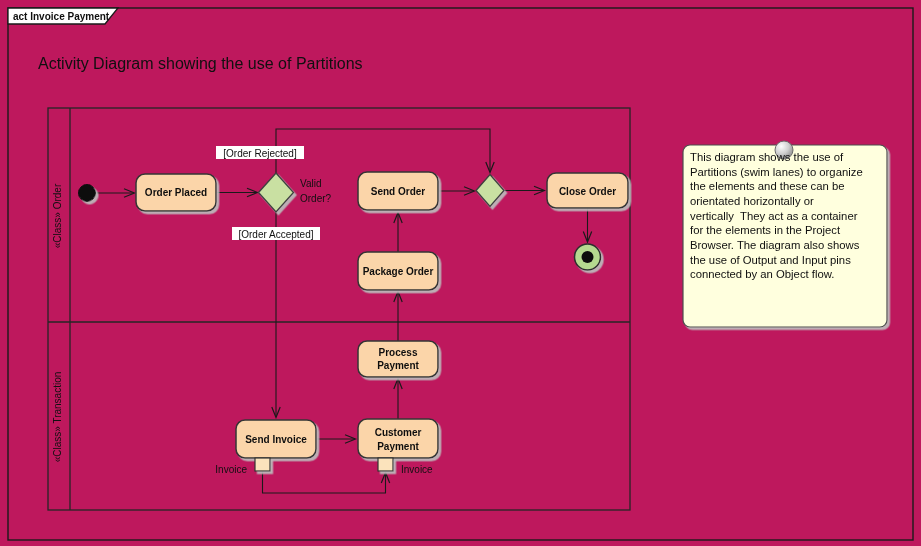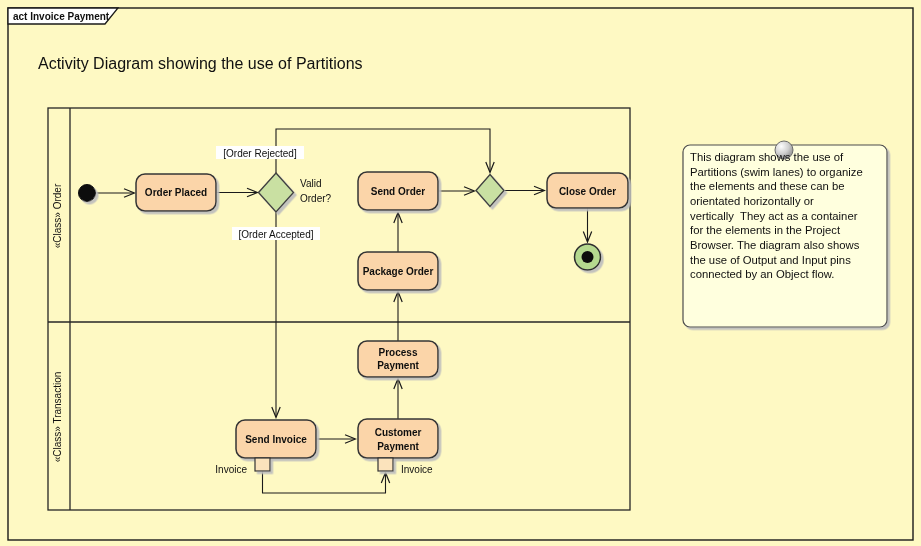--- a/index.html
+++ b/index.html
@@ -5,21 +5,21 @@
   html, body {
     margin: 0;
     padding: 0;
     background: #ffffff;
     font-family: "Liberation Sans", sans-serif;
   }
   .stage {
     position: relative;
     width: 921px;
     height: 546px;
-    background: #fef9c3;
+    background: #be185d;
     overflow: hidden;
   }
   svg text {
     fill: #101010;
     font-family: "Liberation Sans", sans-serif;
   }
   .frame-rect { fill: none; stroke: #1a1a1a; stroke-width: 1.4; }
   .tab-shape  { fill: #ffffff; stroke: #1a1a1a; stroke-width: 1.3; }
   .tab-text   { font-size: 10px; font-weight: bold; }
   .title-text { font-size: 16px; }

